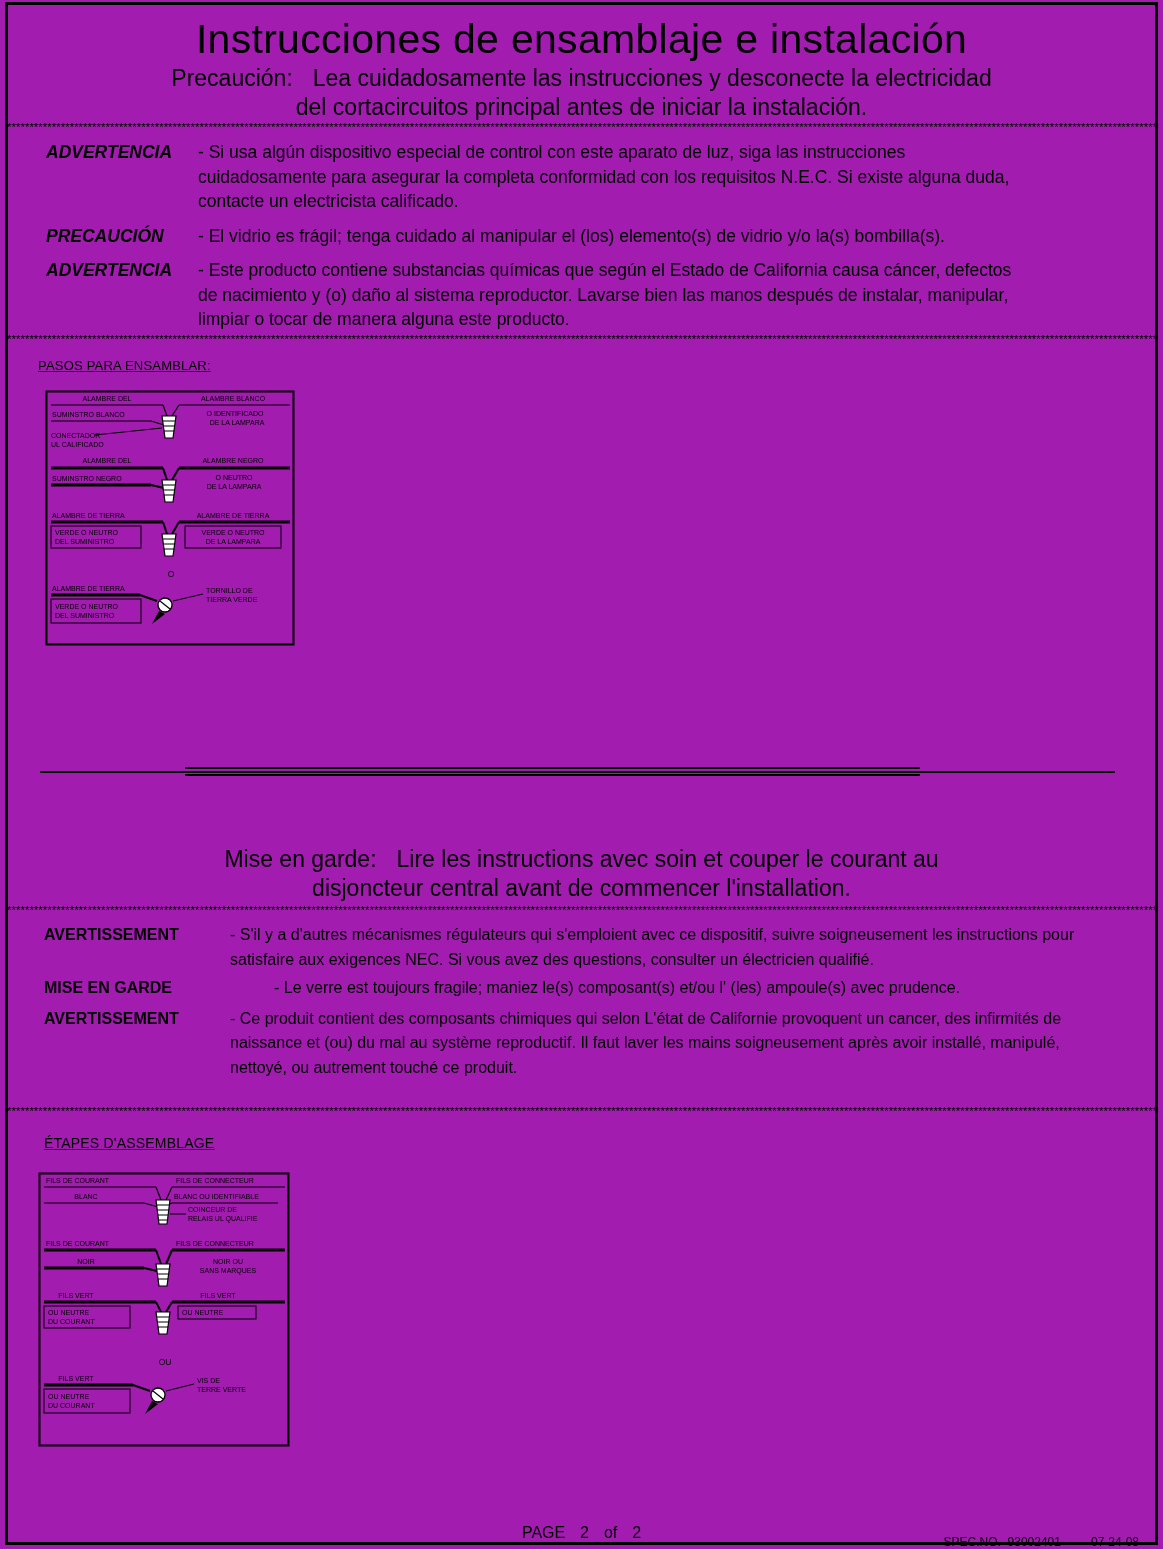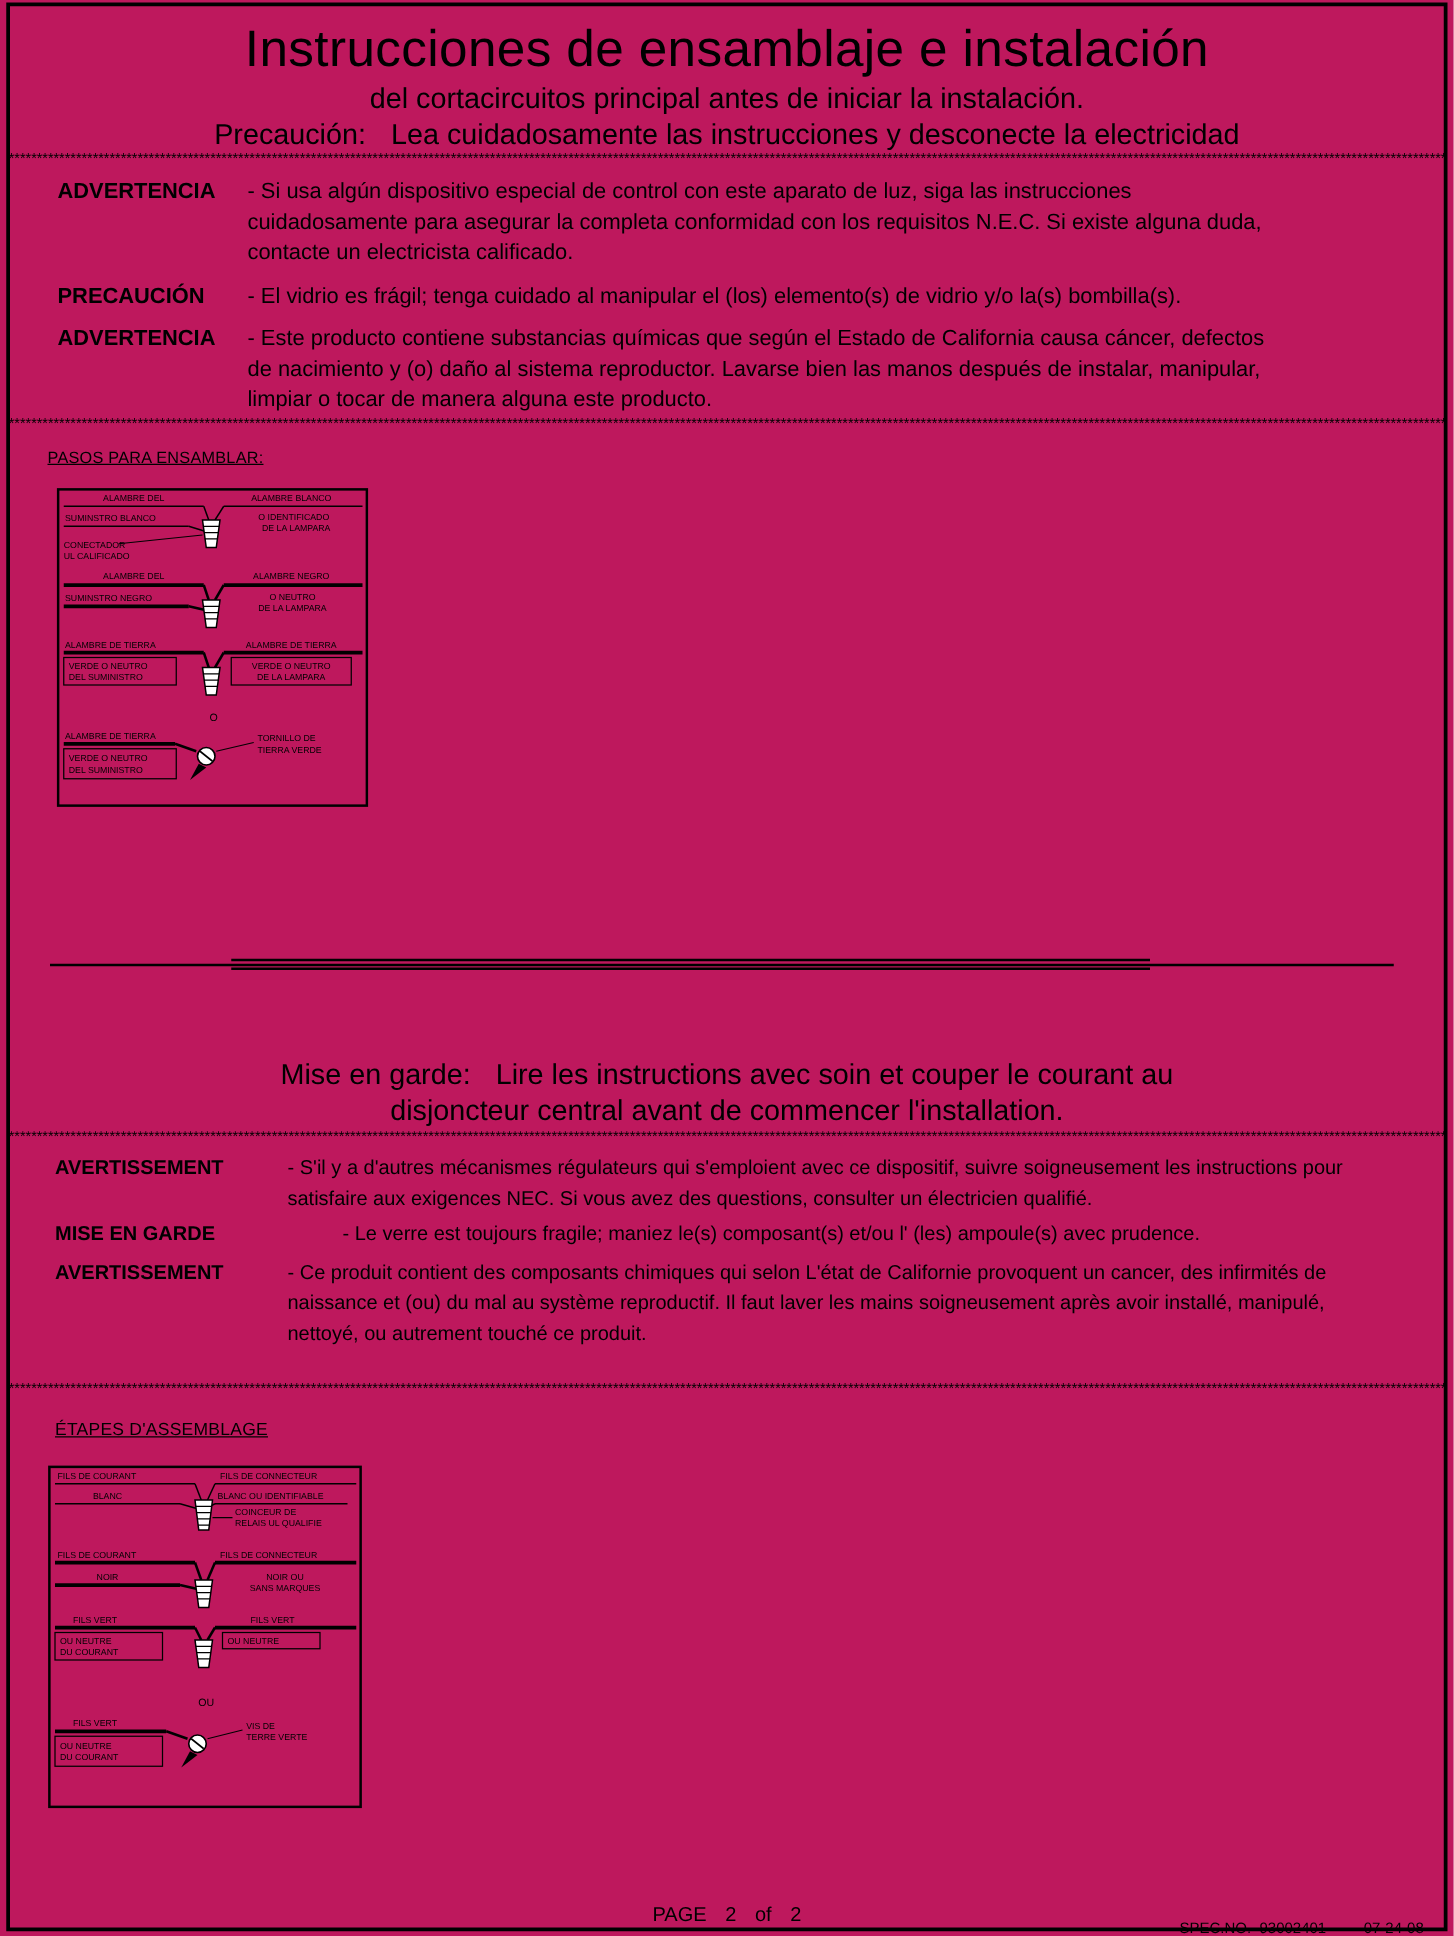--- a/index.html
+++ b/index.html
@@ -1,21 +1,21 @@
 <!DOCTYPE html>
 <html><head>
 <meta charset="utf-8">
 <style>
   * { box-sizing: border-box; }
   html, body { margin: 0; padding: 0; background: #fff; }
   .page {
     position: relative;
     width: 1163px;
     height: 1549px;
-    background: #be185d;
+    background: #a21caf;
     color: #000;
     font-family: "Liberation Sans", sans-serif;
     overflow: hidden;
   }
   .frame {
     position: absolute;
     left: 5px; top: 2px; right: 5px; bottom: 4px;
     border: 3px solid #000;
     pointer-events: none;
   }
@@ -29,21 +29,21 @@
   .sep {
     left: 7px; right: 7px;
     font-size: 11.5px; line-height: 11px;
     white-space: nowrap; overflow: hidden;
   }
 
   .warnings { font-size: 17.5px; line-height: 24.5px; }
   .wrow { display: flex; align-items: flex-start; }
   .wlabel { font-weight: 700; white-space: nowrap; }
   .es-warnings { top: 140px; left: 46px; width: 1032px; }
-  .es-warnings .wlabel { flex: 0 0 152px; }
+  .es-warnings .wlabel { flex: 0 0 152px; font-style: italic; }
   .es-warnings .wtext { width: 832px; max-width: 832px; }
   .es-warnings .wrow { margin-bottom: 10px; }
   .fr-warnings { top: 923px; left: 44px; width: 1100px; font-size: 16px; }
   .fr-warnings .wlabel { flex: 0 0 186px; }
   .fr-warnings .wtext { width: 870px; max-width: 870px; }
   .fr-warnings .wrow-mb4 { margin-bottom: 4px; }
   .fr-warnings .wrow-mb6 { margin-bottom: 6px; justify-content: space-between; }
 
   .steps-heading {
     font-size: 13px;
@@ -67,24 +67,24 @@
 </style>
 </head>
 <body>
 
 <div class="page">
   <div class="frame"></div>
 
   <div class="abs centerline big-title" style="top:16px;">Instrucciones de ensamblaje e instalación</div>
 
   <div class="abs centerline subtitle" style="top:64px;">
-    <div>del cortacircuitos  principal antes de iniciar la instalación.</div>
     <div>
       <span class="sub-label">Precaución:</span><span>Lea cuidadosamente las instrucciones y desconecte la electricidad</span>
     </div>
+    <div>del cortacircuitos  principal antes de iniciar la instalación.</div>
   </div>
 
   <div class="abs sep" style="top:122px;">**********************************************************************************************************************************************************************************************************************************************************************************************************************************************************</div>
 
   <div class="abs warnings es-warnings">
     <div class="wrow">
       <span class="wlabel">ADVERTENCIA</span>
       <span class="wtext">- Si usa algún dispositivo especial de control con este aparato de luz, siga las instrucciones cuidadosamente para asegurar la completa conformidad con los requisitos N.E.C.  Si existe alguna duda,  contacte un electricista calificado.</span>
     </div>
     <div class="wrow">

